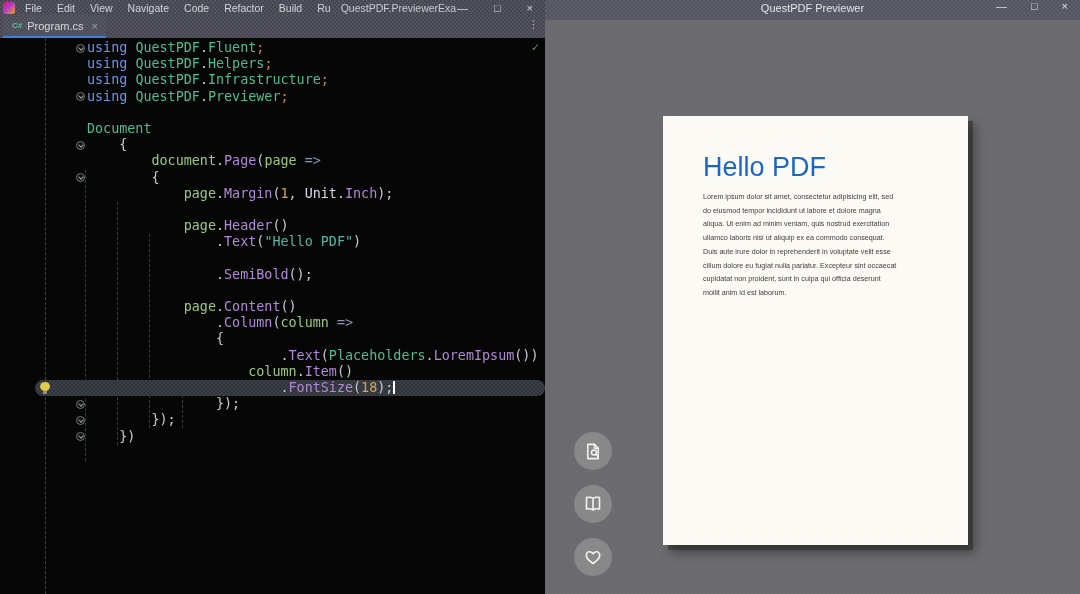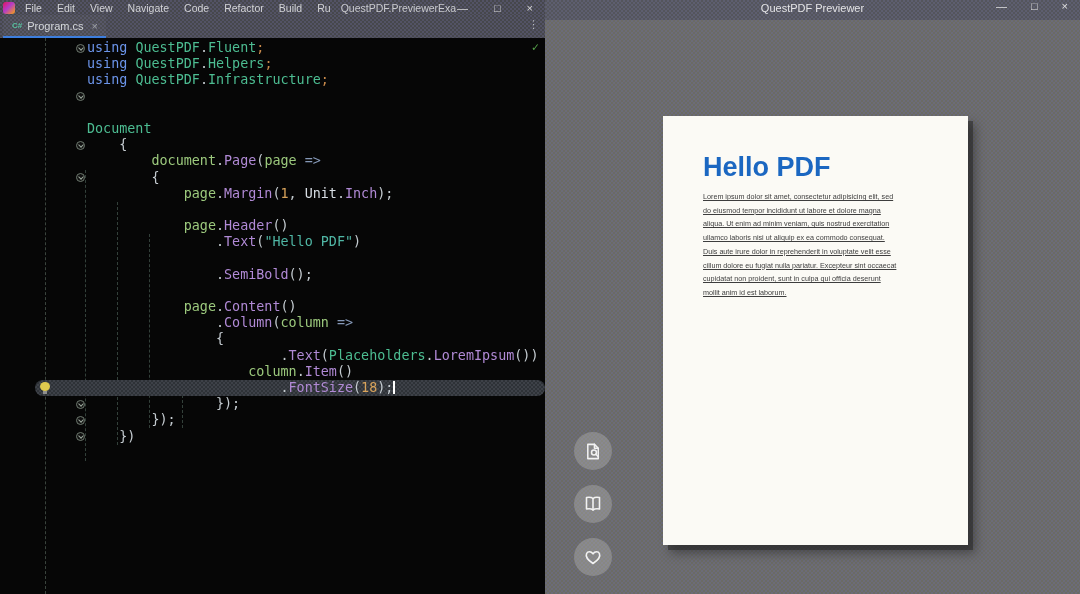--- a/index.html
+++ b/index.html
@@ -77,23 +77,23 @@
 
   .previewer-canvas { position:relative; flex:1;
     background-color:#6b6b64;
     background-image:
       linear-gradient(45deg, rgba(108,108,165,.33) 25%, transparent 25%, transparent 75%, rgba(108,108,165,.33) 75%),
       linear-gradient(45deg, rgba(108,108,165,.33) 25%, transparent 25%, transparent 75%, rgba(108,108,165,.33) 75%);
     background-size:4px 4px; background-position:0 0,2px 2px; }
 
   .pdf-page { position:absolute; left:118px; top:96px; width:305px; height:429px;
     background:#fbfaf5; box-shadow:5px 5px 0 rgba(40,40,40,.55), 7px 8px 10px rgba(0,0,0,.35); }
-  .pdf-heading { position:absolute; left:40px; top:36px; font-size:27px; font-weight:bold; letter-spacing:0px; }
+  .pdf-heading { position:absolute; left:40px; top:36px; font-size:27px; font-weight:normal; letter-spacing:0px; }
   .pdf-body { position:absolute; left:40px; top:74px; right:20px; }
-  .pdf-line { font-size:7.2px; line-height:13.7px; color:#3d3d3d; white-space:nowrap;text-decoration:underline; }
+  .pdf-line { font-size:7.2px; line-height:13.7px; color:#3d3d3d; white-space:nowrap; }
 
   .fab-col { position:absolute; left:29px; top:412px; display:flex; flex-direction:column; gap:15px; }
   .fab { width:38px; height:38px; border-radius:50%; border:none; cursor:pointer;
     background:rgba(225,225,220,.25); display:flex; align-items:center; justify-content:center; }
   .fab svg { stroke:#f2f2f2; fill:none; stroke-width:1.6; stroke-linecap:round; stroke-linejoin:round; }
 </style>
 </head>
 <body>
 
 <div class="app">
@@ -148,20 +148,21 @@
             <span class="code-text"><span class="tk-k">using</span><span class="tk-p"> </span><span class="tk-t">QuestPDF</span><span class="tk-p">.</span><span class="tk-t">Helpers</span><span class="tk-d">;</span></span>
           </div>
           <div class="code-row">
             <span class="gutter-cell"></span>
             <span class="code-text"><span class="tk-k">using</span><span class="tk-p"> </span><span class="tk-t">QuestPDF</span><span class="tk-p">.</span><span class="tk-t">Infrastructure</span><span class="tk-d">;</span></span>
           </div>
           <div class="code-row">
             <span class="gutter-cell">
               <span class="fold"></span>
             </span>
+            <span class="code-text"><span class="tk-k">using</span><span class="tk-p"> </span><span class="tk-t">QuestPDF</span><span class="tk-p">.</span><span class="tk-t">Previewer</span><span class="tk-d">;</span></span>
           </div>
           <div class="code-row">
             <span class="gutter-cell"></span>
             <span class="code-text"></span>
           </div>
           <div class="code-row">
             <span class="gutter-cell"></span>
             <span class="code-text"><span class="tk-t">Document</span></span>
           </div>
           <div class="code-row">

